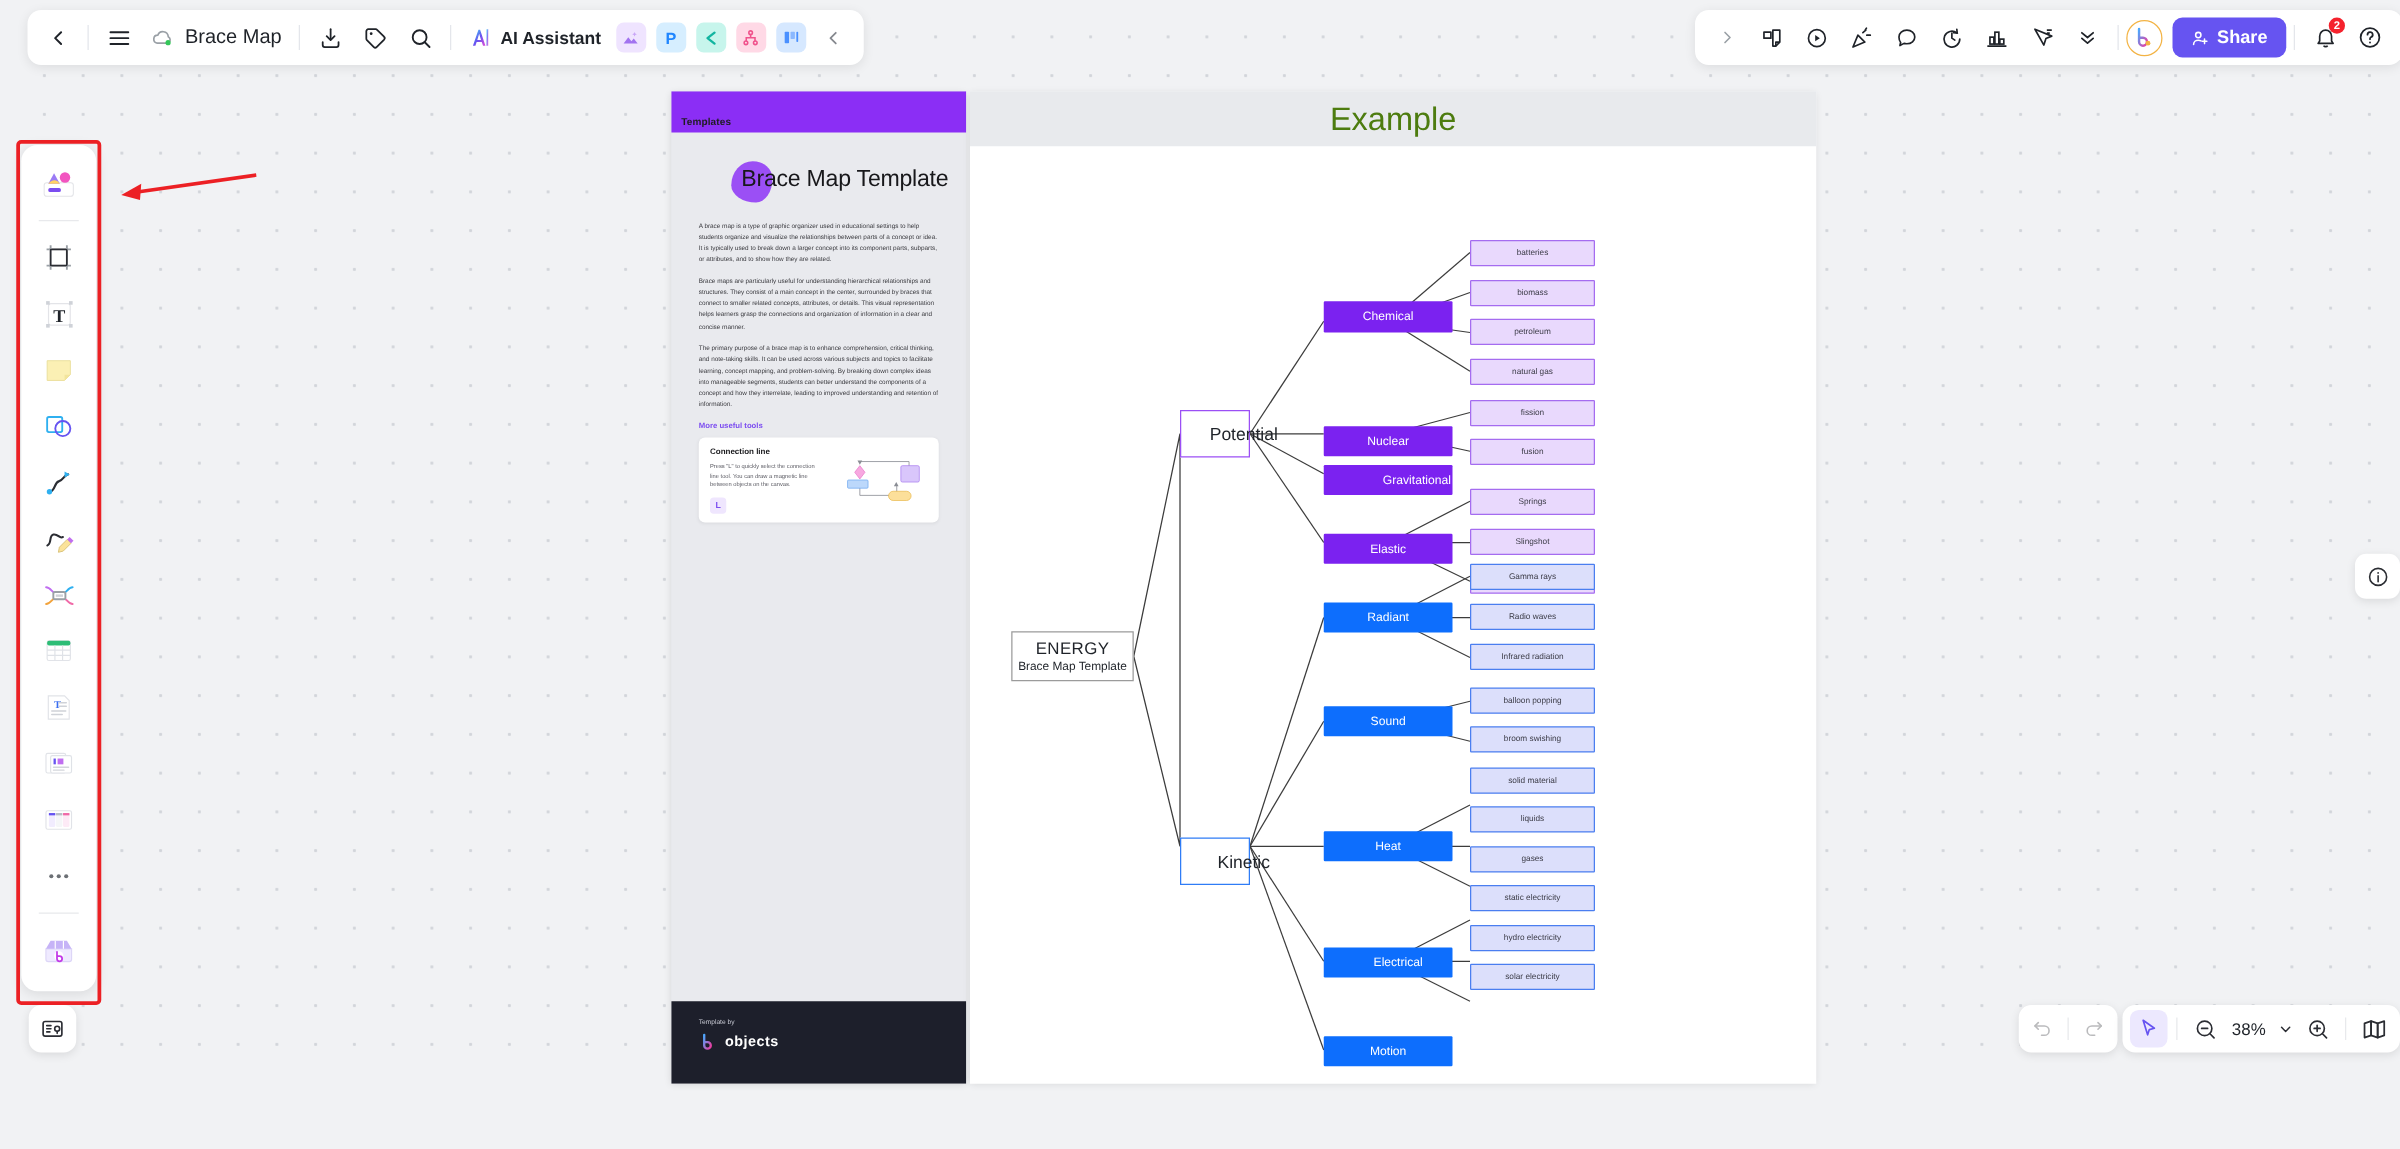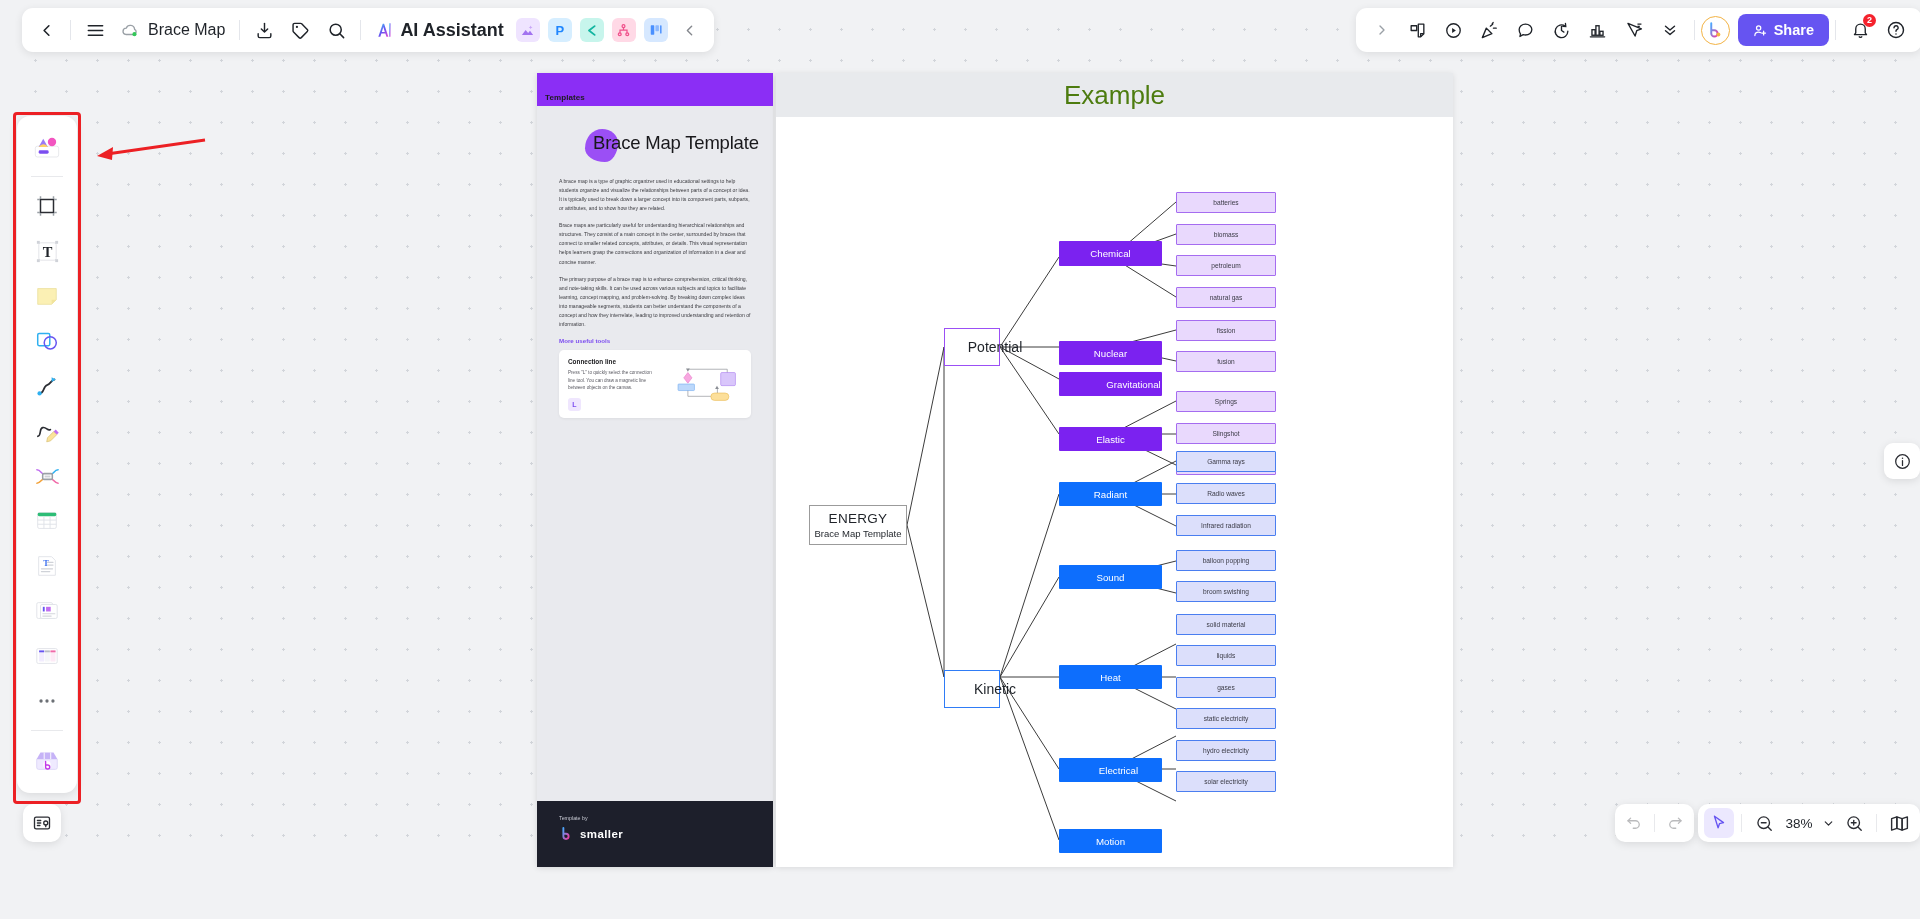--- a/index.html
+++ b/index.html
@@ -38,21 +38,21 @@
   }
   .tb-sep { width: 1px; height: 20px; background: #e4e6eb; margin: 0 6px; }
   .doc-title {
     display: flex; align-items: center; gap: 8px;
     font-size: 16px; color: #1f2329; padding: 0 8px; cursor: pointer;
     white-space: nowrap;
   }
   .ai-btn {
     display: flex; align-items: center; gap: 5px;
     padding: 0 8px; height: 34px; border-radius: 8px;
-    font-size: 18px; font-weight: 600; color: #1f2329; cursor: pointer;
+    font-size: 14px; font-weight: 600; color: #1f2329; cursor: pointer;
     white-space: nowrap;
   }
   .app-icon {
     width: 24px; height: 24px; border-radius: 6px;
     display: flex; align-items: center; justify-content: center;
     margin: 0 4px; cursor: pointer; font-size: 13px; font-weight: 700;
   }
 
   
   .topbar-right {
@@ -591,21 +591,21 @@
       <div class="foot-brand">
         <svg width="15" height="15" viewBox="0 0 24 24">
           <defs>
               <linearGradient id="bg2" x1="0" y1="0" x2="1" y2="1">
                 <stop offset="0" stop-color="#4aa8ff"></stop>
                 <stop offset="1" stop-color="#f0389c"></stop>
               </linearGradient>
             </defs>
           <path d="M7 3v13.5a4.2 4.2 0 1 0 4.2-4.2H7" fill="none" stroke="url(#bg2)" stroke-width="3" stroke-linecap="round"></path>
         </svg>
-        <span>smaller</span>
+        <span>objects</span>
       </div>
     </div>
   </div>
 
   <div class="board">
     <div class="board-header">
       <div class="board-title">Example</div>
     </div>
     <div class="board-canvas">
       <svg class="wires" viewBox="0 0 677 750" preserveAspectRatio="none">

